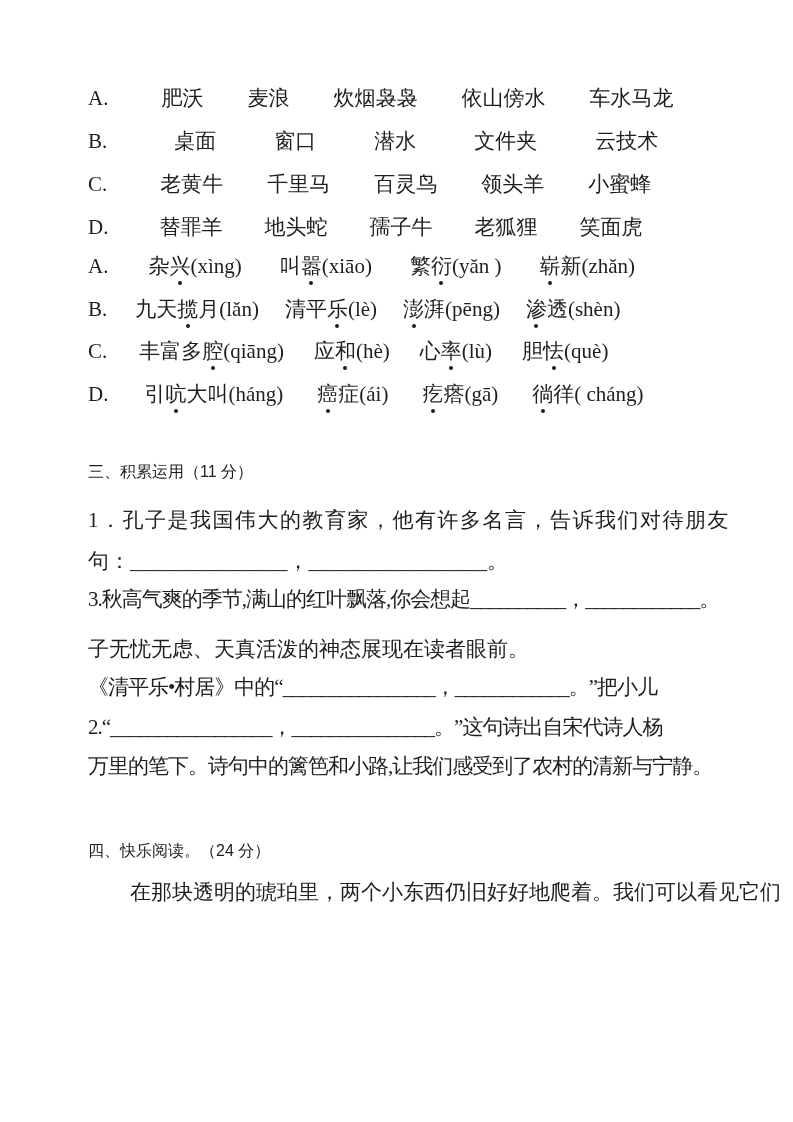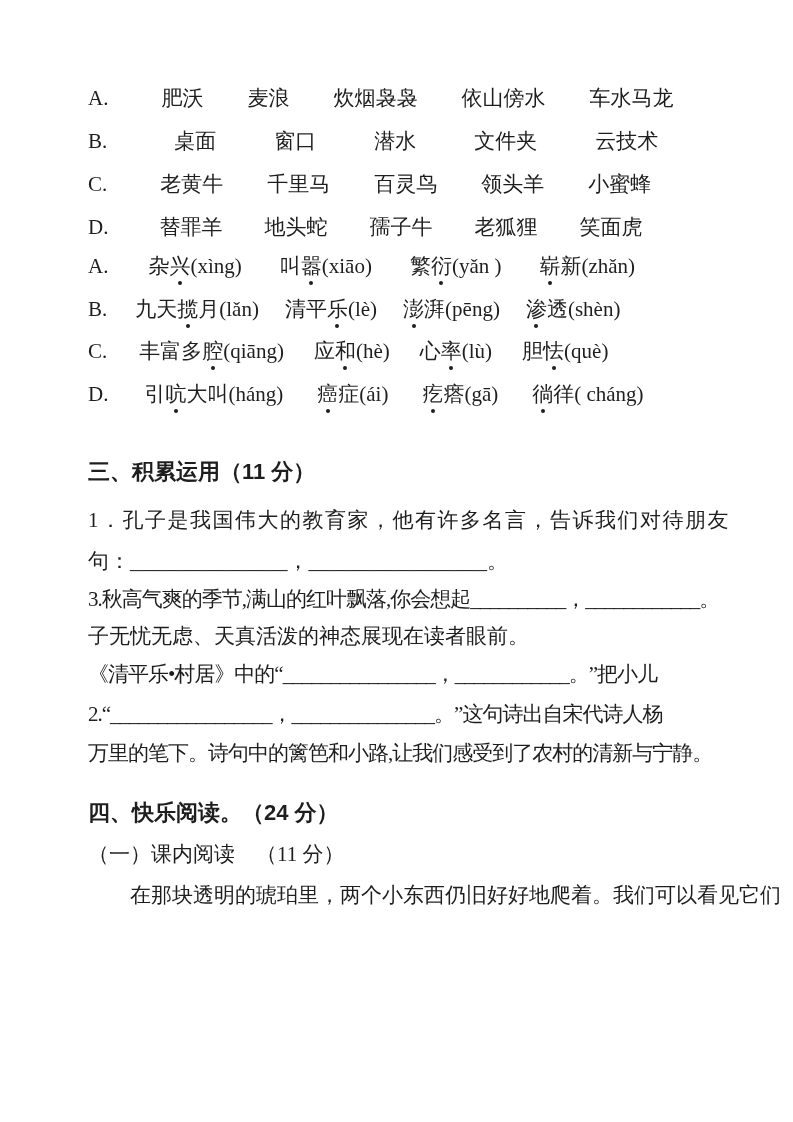--- a/index.html
+++ b/index.html
@@ -21,29 +21,29 @@
   .gapA{gap:44px}.gapB{gap:58px}.gapC{gap:44px}.gapD{gap:42px}
   .pyrow{display:flex;align-items:baseline;height:24px;line-height:24px;}
   .pyrow .lbl{margin-right:2px;}
   .pgA{gap:38px}.pgB{gap:26px}.pgC{gap:30px}.pgD{gap:34px}
   .dot{position:relative;}
   .dot::after{
     content:"";position:absolute;left:50%;bottom:-7px;
     width:4px;height:4px;border-radius:50%;background:#1e1e1e;
     transform:translateX(-50%);
   }
-  .h{font-family:"Liberation Sans","DejaVu Sans",sans-serif;font-weight:bold;font-size:22px;height:26px;line-height:26px;}
+  .h{font-family:"Liberation Sans","DejaVu Sans",sans-serif;font-weight:normal;font-size:16px;height:26px;line-height:26px;}
   .sp1{letter-spacing:1.5px}
   .sp3{letter-spacing:4px}
   .tight{letter-spacing:-1px}
   .indent{padding-left:42px}
-  .mb13{margin-bottom:13px}.mb14{margin-bottom:14px}.mb15{margin-bottom:15px}
+  .mb13{margin-bottom:26px}.mb14{margin-bottom:14px}.mb15{margin-bottom:15px}
   .mb16{margin-bottom:16px}.mb17{margin-bottom:17px}.mb18{margin-bottom:18px}
   .mb19{margin-bottom:19px}.mb23{margin-bottom:23px}.mb53{margin-bottom:53px}
-  .mb60{margin-bottom:35px}
+  .mb60{margin-bottom:60px}
 </style>
 </head>
 <body>
 
 <div class="page">
 
   <div class="wordrow gapA mb19">
     <span class="lbl">A.</span>
     <span>肥沃</span>
     <span>麦浪</span>
@@ -112,16 +112,15 @@
   <div class="h mb23">三、积累运用（11 分）</div>
   <div class="line sp1 mb17">1．孔子是我国伟大的教育家，他有许多名言，告诉我们对待朋友</div>
   <div class="line mb14">句：_______________，_________________。</div>
   <div class="line tight mb13">3.秋高气爽的季节,满山的红叶飘落,你会想起__________，____________。</div>
   <div class="line mb14">子无忧无虑、天真活泼的神态展现在读者眼前。</div>
   <div class="line tight mb16">《清平乐•村居》中的“________________，____________。”把小儿</div>
   <div class="line tight mb15">2.“_________________，_______________。”这句诗出自宋代诗人杨</div>
   <div class="line tight mb60">万里的笔下。诗句中的篱笆和小路,让我们感受到了农村的清新与宁静。</div>
 
   <div class="h mb16">四、快乐阅读。（24 分）</div>
-  <div class="line mb17">（一）课内阅读　（11 分）</div>
   <div class="line indent">在那块透明的琥珀里，两个小东西仍旧好好地爬着。我们可以看见它们</div>
 
 </div>
 
 </body></html>

